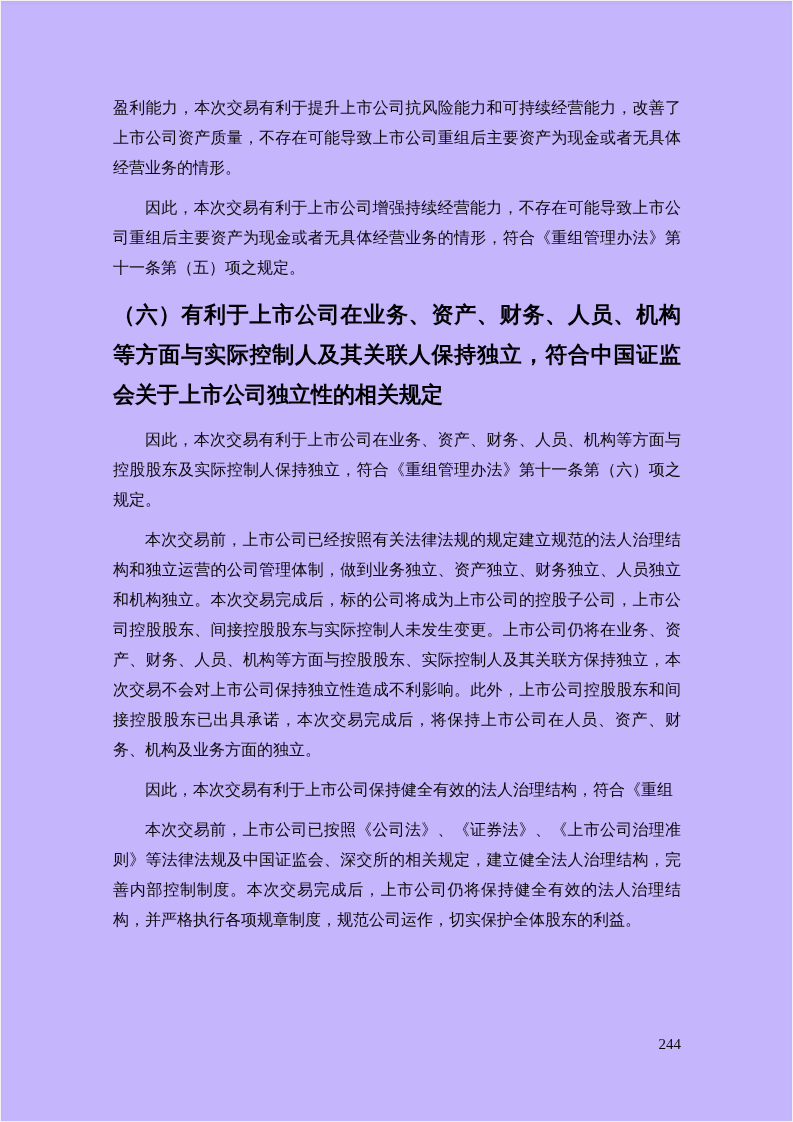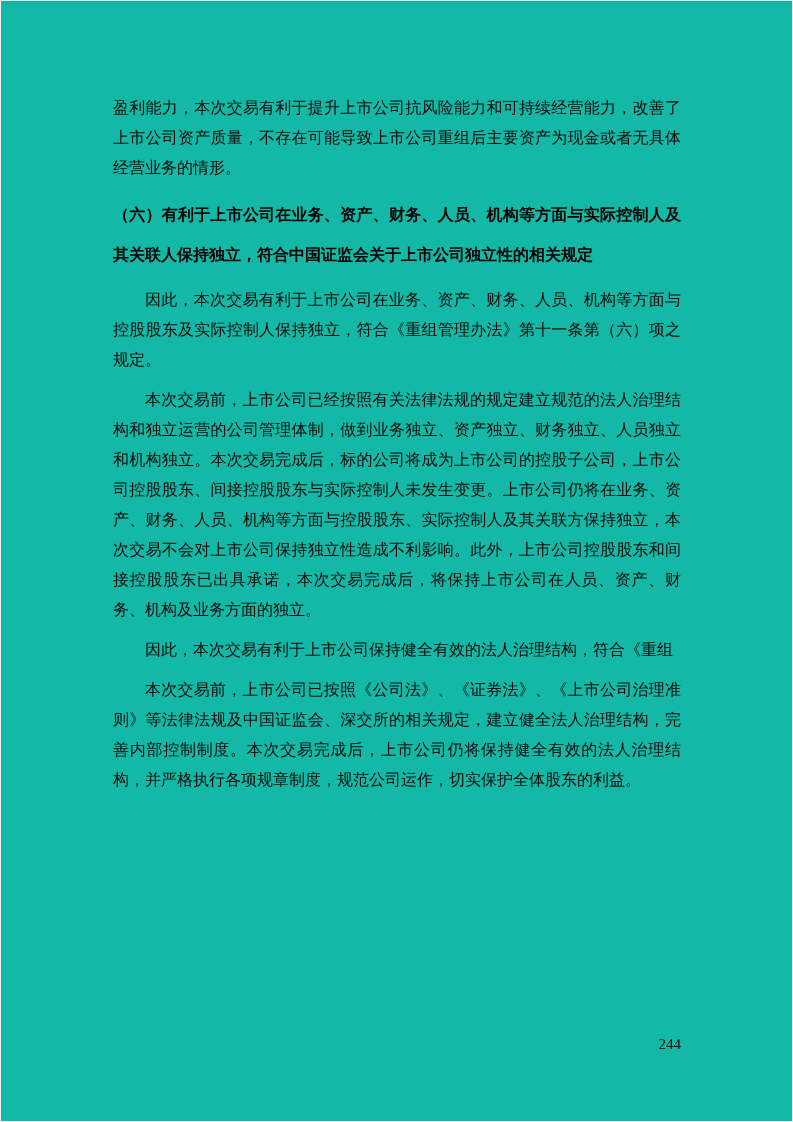--- a/index.html
+++ b/index.html
@@ -4,21 +4,21 @@
 <style>
   html, body {
     margin: 0;
     padding: 0;
     background: #ffffff;
   }
   .page {
     position: relative;
     width: 793px;
     height: 1122px;
-    background: #14b8a6;
+    background: #c4b5fd;
     overflow: hidden;
     box-shadow: inset 0 0 0 1px #f1f1f1, inset 0 3px 4px rgba(0,0,0,0.04);
     box-sizing: border-box;
   }
   .content {
     position: absolute;
     left: 113px;
     top: 93px;
     width: 568px;
   }
@@ -29,21 +29,21 @@
     color: #0a0a0a;
     text-align: justify;
     margin: 0 0 10px 0;
     word-break: break-all;
   }
   .p.indent {
     text-indent: 32px;
   }
   .h {
     font-family: "Liberation Sans", "DejaVu Sans", sans-serif;
-    font-size: 16px;
+    font-size: 22px;
     font-weight: bold;
     line-height: 40px;
     color: #000000;
     text-align: justify;
     margin: 12px 0 10px 0;
     word-break: break-all;
   }
   .page-number {
     position: absolute;
     top: 1036px;
@@ -53,20 +53,21 @@
     color: #0a0a0a;
     text-align: left;
   }
 </style>
 </head>
 <body>
 
 <div class="page">
   <div class="content">
     <p class="p">盈利能力，本次交易有利于提升上市公司抗风险能力和可持续经营能力，改善了上市公司资产质量，不存在可能导致上市公司重组后主要资产为现金或者无具体经营业务的情形。</p>
+    <p class="p indent">因此，本次交易有利于上市公司增强持续经营能力，不存在可能导致上市公司重组后主要资产为现金或者无具体经营业务的情形，符合《重组管理办法》第十一条第（五）项之规定。</p>
     <h3 class="h">（六）有利于上市公司在业务、资产、财务、人员、机构等方面与实际控制人及其关联人保持独立，符合中国证监会关于上市公司独立性的相关规定</h3>
     <p class="p indent">因此，本次交易有利于上市公司在业务、资产、财务、人员、机构等方面与控股股东及实际控制人保持独立，符合《重组管理办法》第十一条第（六）项之规定。</p>
     <p class="p indent">本次交易前，上市公司已经按照有关法律法规的规定建立规范的法人治理结构和独立运营的公司管理体制，做到业务独立、资产独立、财务独立、人员独立和机构独立。本次交易完成后，标的公司将成为上市公司的控股子公司，上市公司控股股东、间接控股股东与实际控制人未发生变更。上市公司仍将在业务、资产、财务、人员、机构等方面与控股股东、实际控制人及其关联方保持独立，本次交易不会对上市公司保持独立性造成不利影响。此外，上市公司控股股东和间接控股股东已出具承诺，本次交易完成后，将保持上市公司在人员、资产、财务、机构及业务方面的独立。</p>
     <p class="p indent">因此，本次交易有利于上市公司保持健全有效的法人治理结构，符合《重组</p>
     <p class="p indent">本次交易前，上市公司已按照《公司法》、《证券法》、《上市公司治理准则》等法律法规及中国证监会、深交所的相关规定，建立健全法人治理结构，完善内部控制制度。本次交易完成后，上市公司仍将保持健全有效的法人治理结构，并严格执行各项规章制度，规范公司运作，切实保护全体股东的利益。</p>
   </div>
   <div class="page-number">244</div>
 </div>
 
 </body></html>

